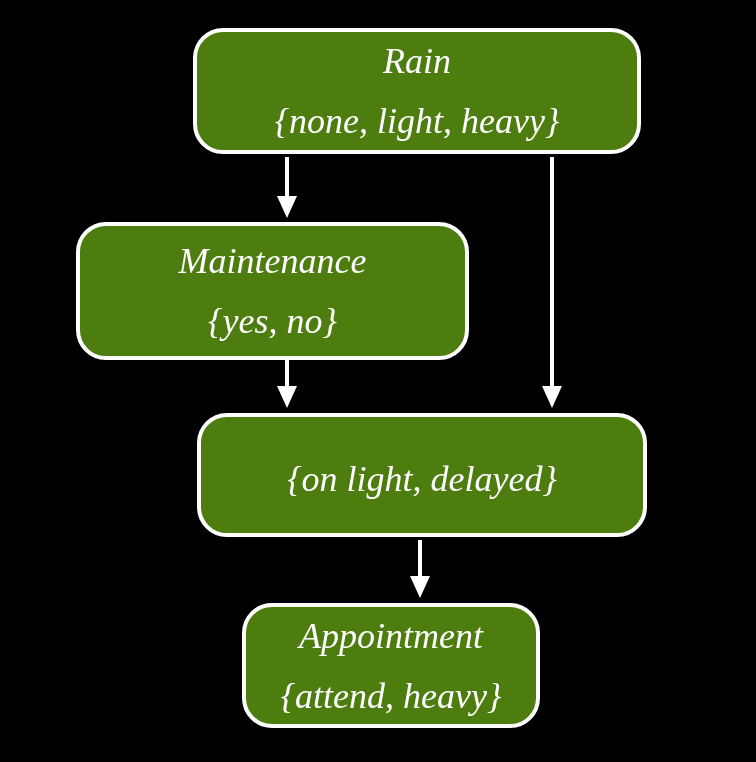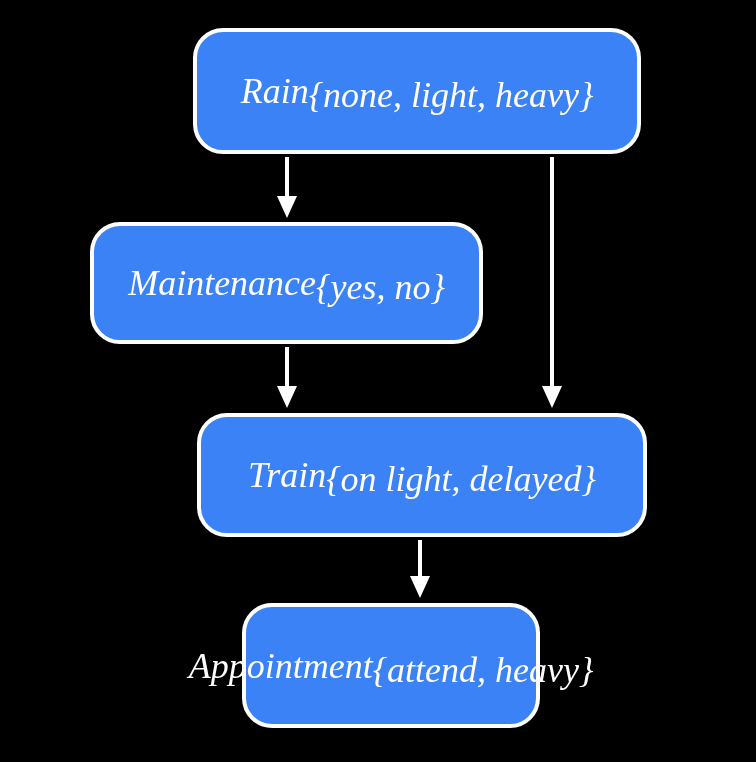--- a/index.html
+++ b/index.html
@@ -21,35 +21,36 @@
     top: 0;
     width: 756px;
     height: 762px;
     pointer-events: none;
   }
   .node {
     position: absolute;
     box-sizing: border-box;
     border: 4px solid #ffffff;
     border-radius: 30px;
-    background: #3b82f6;
+    background: #4d7c0f;
     color: #ffffff;
     display: flex;
+    flex-direction: column;
     align-items: center;
     justify-content: center;
     text-align: center;
     font-style: italic;
     font-size: 36px;
     line-height: 52px;
   }
   .node .node-label { white-space: nowrap; }
   .node .node-values { white-space: nowrap; margin-top: 8px; }
 
   .node-rain        { left: 193px; top: 28px;  width: 448px; height: 126px; }
-  .node-maintenance { left: 90px;  top: 222px; width: 393px; height: 122px; }
+  .node-maintenance { left: 76px;  top: 222px; width: 393px; height: 138px; }
   .node-train       { left: 197px; top: 413px; width: 450px; height: 124px; }
   .node-appointment { left: 242px; top: 603px; width: 298px; height: 125px; }
 </style>
 </head>
 <body>
 
 <div class="canvas">
 
   <svg class="edges-layer" width="756" height="762" viewBox="0 0 756 762" xmlns="http://www.w3.org/2000/svg">
     <g>
@@ -74,21 +75,20 @@
     <div class="node-label">Rain</div>
     <div class="node-values">{none, light, heavy}</div>
   </div>
 
   <div class="node node-maintenance">
     <div class="node-label">Maintenance</div>
     <div class="node-values">{yes, no}</div>
   </div>
 
   <div class="node node-train">
-    <div class="node-label">Train</div>
     <div class="node-values">{on light, delayed}</div>
   </div>
 
   <div class="node node-appointment">
     <div class="node-label">Appointment</div>
     <div class="node-values">{attend, heavy}</div>
   </div>
 
 </div>
 

